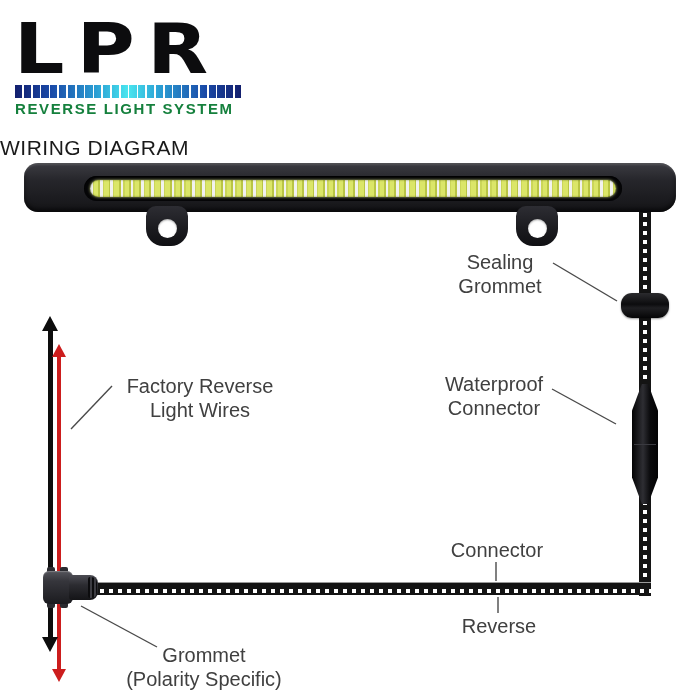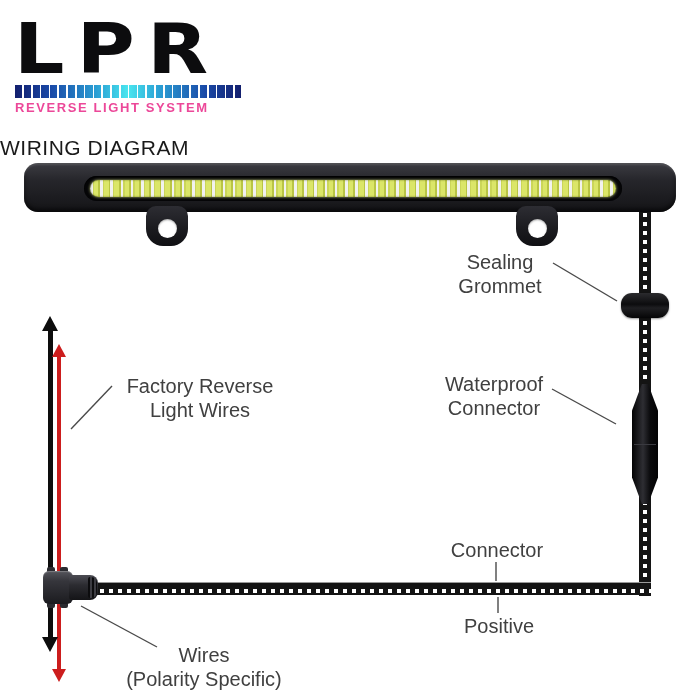--- a/index.html
+++ b/index.html
@@ -15,21 +15,21 @@
     color:#0c0c0e;letter-spacing:11px;transform:scaleX(1.13);transform-origin:left center;
   }
   .logo-pixelbar{
     position:absolute;left:1px;top:71px;width:226px;height:13px;
     background-image:
       repeating-linear-gradient(90deg, rgba(0,0,0,0) 0 7.2px, #ffffff 7.2px 8.8px),
       linear-gradient(90deg,#131f6e 0%,#1a4aa8 16%,#2b9fd4 36%,#49e6ef 50%,#2b9fd4 64%,#1a4aa8 84%,#131f6e 100%);
   }
   .logo-tagline{
     position:absolute;left:1px;top:86px;width:230px;
-    font-size:13px;font-weight:700;letter-spacing:1.6px;color:#ec4899;transform:scaleY(1.02);
+    font-size:15px;font-weight:700;letter-spacing:1.6px;color:#15803d;transform:scaleY(1.02);
     white-space:nowrap;
   }
 
   
   .diagram-title{
     position:absolute;left:0;top:136px;width:700px;text-align:left;
     font-size:21px;color:#1a1a1a;letter-spacing:.5px;
   }
 
   
@@ -200,19 +200,19 @@
     <line x1="71" y1="429" x2="112" y2="386"></line>
     <line x1="81" y1="606" x2="157" y2="647"></line>
     <line x1="496" y1="562" x2="496" y2="581"></line>
     <line x1="498" y1="597" x2="498" y2="613"></line>
   </svg>
 
   <div class="label lbl-sealing">Sealing Grommet</div>
   <div class="label lbl-waterproof">Waterproof Connector</div>
   <div class="label lbl-factory">Factory Reverse Light Wires</div>
   <div class="label lbl-negative">Connector</div>
-  <div class="label lbl-positive">Positive</div>
+  <div class="label lbl-positive">Reverse</div>
   <div class="label lbl-duotap">
-    <div>Wires</div>
+    <div>Grommet</div>
     <div>(Polarity Specific)</div>
   </div>
 
 </div>
 
 </body></html>

